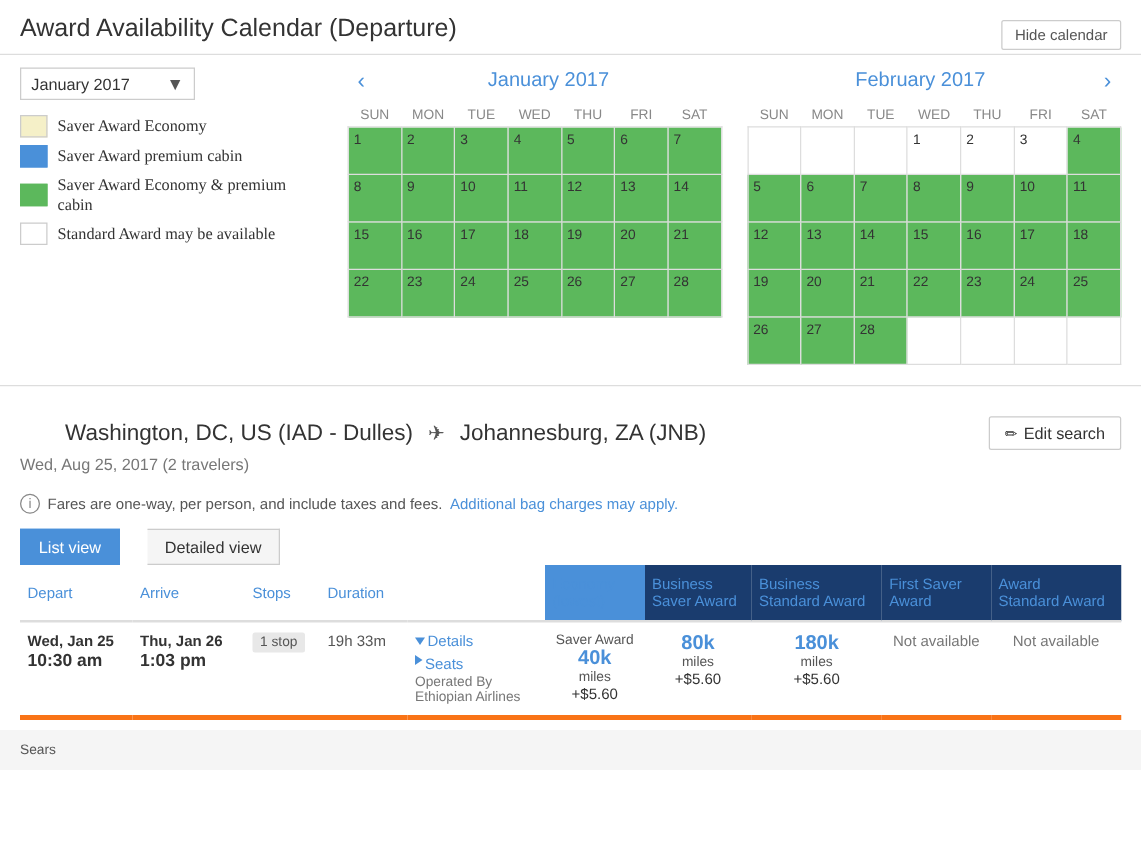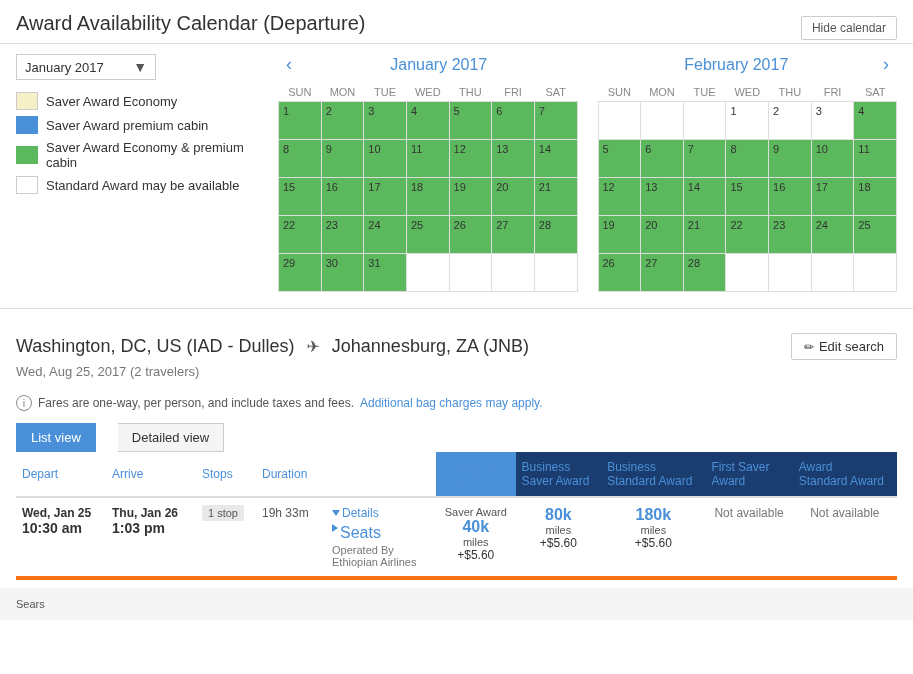--- a/index.html
+++ b/index.html
@@ -9,21 +9,21 @@
     .page-header { padding: 12px 16px 8px; border-bottom: 1px solid #ddd; }
     .page-header h1 { font-size: 20px; font-weight: normal; color: #333; display: inline; }
     .hide-calendar-btn { float: right; margin-top: 4px; background: #fff; border: 1px solid #ccc; padding: 4px 10px; font-size: 12px; color: #555; cursor: pointer; border-radius: 2px; }
 
     
     .calendar-section { padding: 10px 16px 16px; }
     .month-dropdown { display: inline-flex; align-items: center; border: 1px solid #ccc; padding: 4px 8px; margin-bottom: 12px; cursor: pointer; font-size: 13px; min-width: 140px; justify-content: space-between; }
     .dropdown-arrow { font-size: 14px; color: #555; margin-left: 8px; }
 
     
-    .legend { margin-bottom: 28px; }
+    .legend { margin-bottom: 28px; font-family: Liberation Serif, serif; }
     .legend-item { display: flex; align-items: center; margin-bottom: 6px; font-size: 13px; }
     .legend-swatch { width: 22px; height: 18px; border: 1px solid #ccc; margin-right: 8px; flex-shrink: 0; }
     .swatch-yellow { background: #f5f0c8; }
     .swatch-blue { background: #4a90d9; border-color: #4a90d9; }
     .swatch-green { background: #5cb85c; border-color: #5cb85c; }
     .swatch-white { background: #fff; }
     .calendar-month { flex: 1; }
     .cal-nav-row { display: flex; align-items: center; margin-bottom: 8px; }
     .cal-nav-btn { background: none; border: none; font-size: 18px; cursor: pointer; color: #4a90d9; padding: 0 8px; }
     .cal-month-title { flex: 1; text-align: center; font-size: 16px; color: #4a90d9; font-weight: normal; }
@@ -34,21 +34,21 @@
     .td-white { background: #fff; }
     .td-empty { background: #fff; border-color: #ddd; }
     .td-selected { border: 2px solid #e55; background: #5cb85c; }
     .day-num { font-size: 11px; }
 
     
     .divider { border: none; border-top: 1px solid #ddd; margin: 0 0 12px; }
 
     
     .route-section { padding: 12px 16px 8px; }
-    .route-line { display: flex; align-items: center; margin-bottom: 4px; }
+    .route-line { display: flex; align-items: center; margin-bottom: 4px; margin-left: 36px; }
     .route-origin { font-size: 18px; color: #333; font-weight: normal; }
     .route-arrow { margin: 0 12px; color: #555; font-size: 16px; }
     .route-dest { font-size: 18px; color: #333; }
     .route-date { color: #777; font-size: 13px; margin-bottom: 8px; }
     .edit-search-btn { margin-left: auto; background: #fff; border: 1px solid #ccc; padding: 5px 12px; font-size: 13px; color: #333; cursor: pointer; border-radius: 2px; display: flex; align-items: center; gap: 5px; white-space: nowrap; }
     .pencil-icon { font-size: 12px; }
 
     
     .fare-notice { font-size: 12px; color: #555; margin: 0 16px 12px; display: flex; align-items: center; gap: 6px; }
     .fare-notice a { color: #4a90d9; text-decoration: none; }
@@ -71,21 +71,21 @@
     .award-header.economy { background: #4a90d9; }
 
     
     .flight-date { font-weight: bold; font-size: 12px; }
     .flight-time { font-size: 14px; font-weight: bold; }
     .flight-stop { background: #e8e8e8; color: #555; font-size: 11px; padding: 2px 6px; border-radius: 2px; }
     .flight-duration { color: #555; }
     .operated-by { color: #777; font-size: 11px; margin-top: 2px; }
 
     .details-btn { background: none; border: none; color: #4a90d9; cursor: pointer; font-size: 12px; display: flex; align-items: center; gap: 2px; }
-    .seats-btn { background: none; border: none; color: #4a90d9; cursor: pointer; font-size: 16px; display: flex; gap: 2px; }
+    .seats-btn { background: none; border: none; color: #4a90d9; cursor: pointer; font-size: 12px; display: flex; gap: 2px; }
 
     .award-cell { text-align: center; vertical-align: top; }
     .award-miles { font-size: 16px; color: #4a90d9; font-weight: bold; }
     .award-label { font-size: 11px; color: #555; }
     .award-price { font-size: 12px; color: #333; }
     .not-available { font-size: 12px; color: #777; text-align: center; vertical-align: middle; }
 
     .col-depart { width: 90px; }
     .col-arrive { width: 90px; }
     .col-stops { width: 60px; }
@@ -185,29 +185,20 @@
                 </tr>
                 <tr>
                   <td class="td-green"><span class="day-num">22</span></td>
                   <td class="td-green"><span class="day-num">23</span></td>
                   <td class="td-green"><span class="day-num">24</span></td>
                   <td class="td-selected"><span class="day-num">25</span></td>
                   <td class="td-green"><span class="day-num">26</span></td>
                   <td class="td-green"><span class="day-num">27</span></td>
                   <td class="td-green"><span class="day-num">28</span></td>
                 </tr>
-                <tr>
-                  <td class="td-green"><span class="day-num">29</span></td>
-                  <td class="td-green"><span class="day-num">30</span></td>
-                  <td class="td-green"><span class="day-num">31</span></td>
-                  <td class="td-empty"></td>
-                  <td class="td-empty"></td>
-                  <td class="td-empty"></td>
-                  <td class="td-empty"></td>
-                </tr>
               </tbody>
           </table>
         </div>
 
         <div class="calendar-month">
           <div class="cal-nav-row">
             <div class="cal-month-title">February 2017</div>
             <button class="cal-nav-btn">›</button>
           </div>
           <table class="cal-grid">

